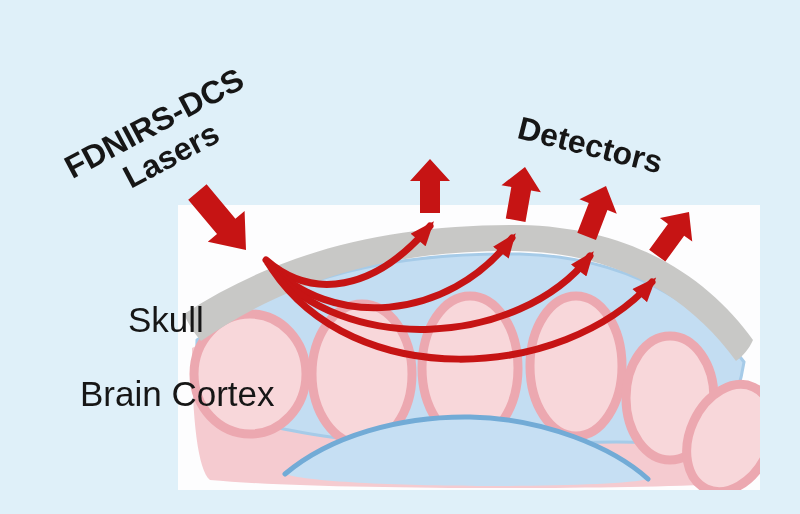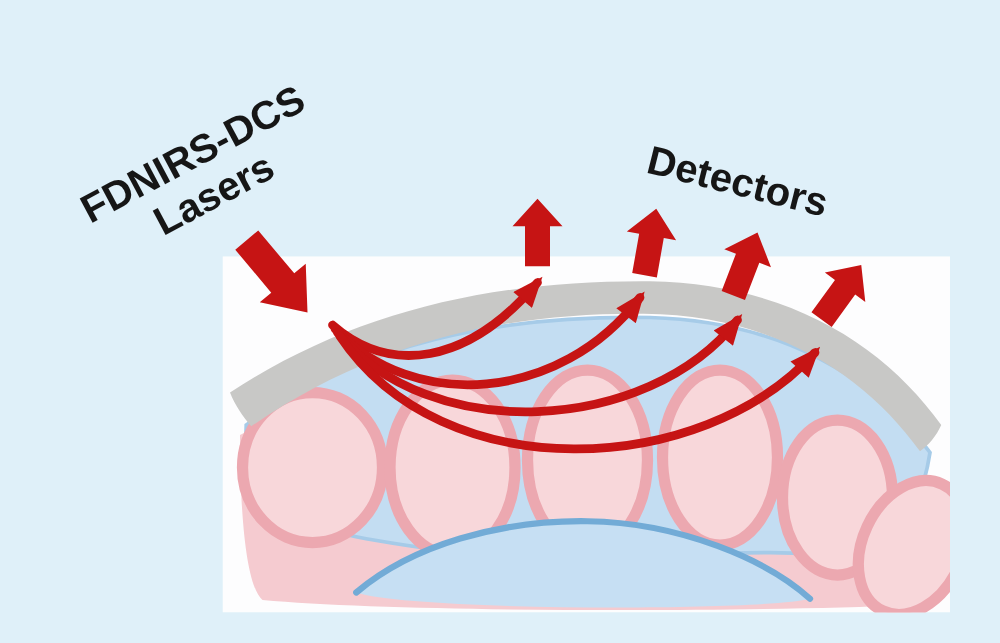--- a/index.html
+++ b/index.html
@@ -121,13 +121,15 @@
     <path class="fill-red" transform="translate(525 167) rotate(10)" d="M0 0 L20 22 L10 22 L10 54 L-10 54 L-10 22 L-20 22 Z"></path>
     <path class="fill-red" transform="translate(606 186) rotate(21)" d="M0 0 L20 22 L10 22 L10 54 L-10 54 L-10 22 L-20 22 Z"></path>
     <path class="fill-red" transform="translate(689 212) rotate(36)" d="M0 0 L20 22 L10 22 L10 54 L-10 54 L-10 22 L-20 22 Z"></path>
   </svg>
 
   <div class="label label-lasers">
     <div>FDNIRS-DCS</div>
     <div>Lasers</div>
   </div>
   <div class="label label-detectors">Detectors</div>
+  <div class="label label-skull">Skull</div>
+  <div class="label label-cortex">Brain Cortex</div>
 </div>
 
 </body></html>

